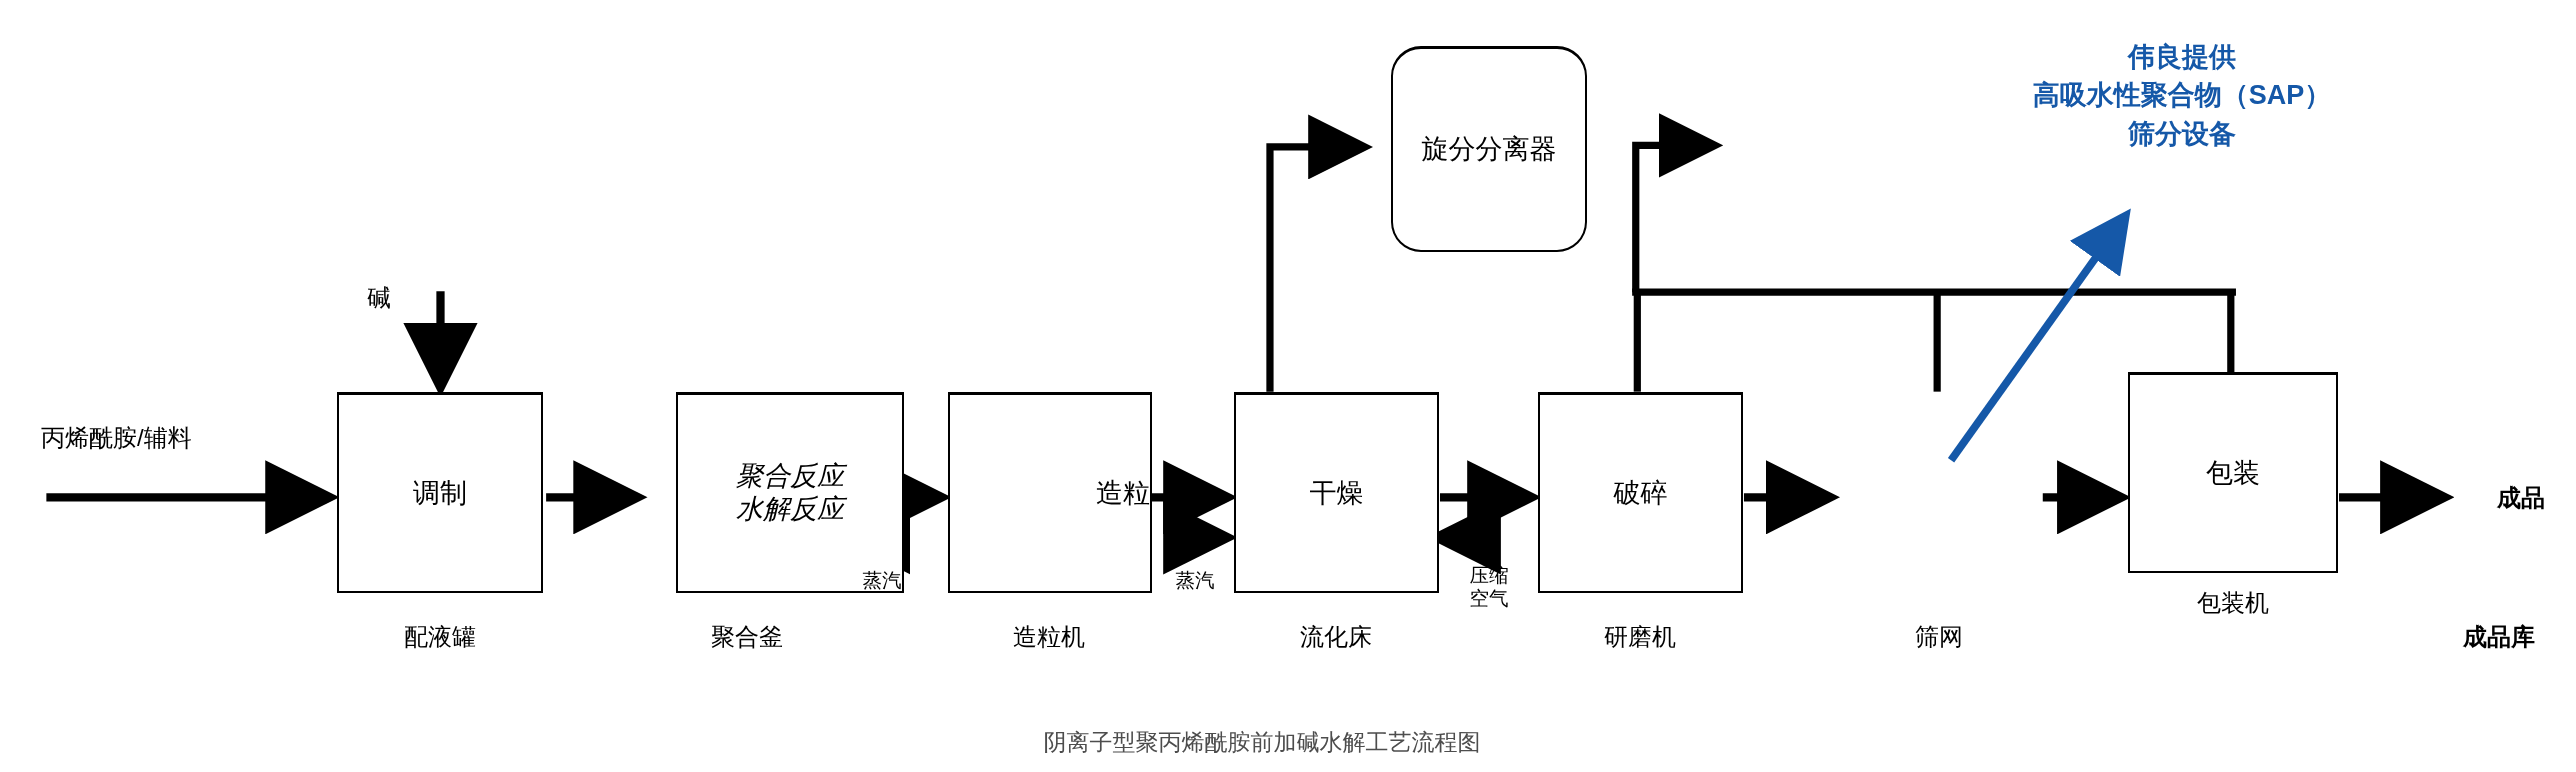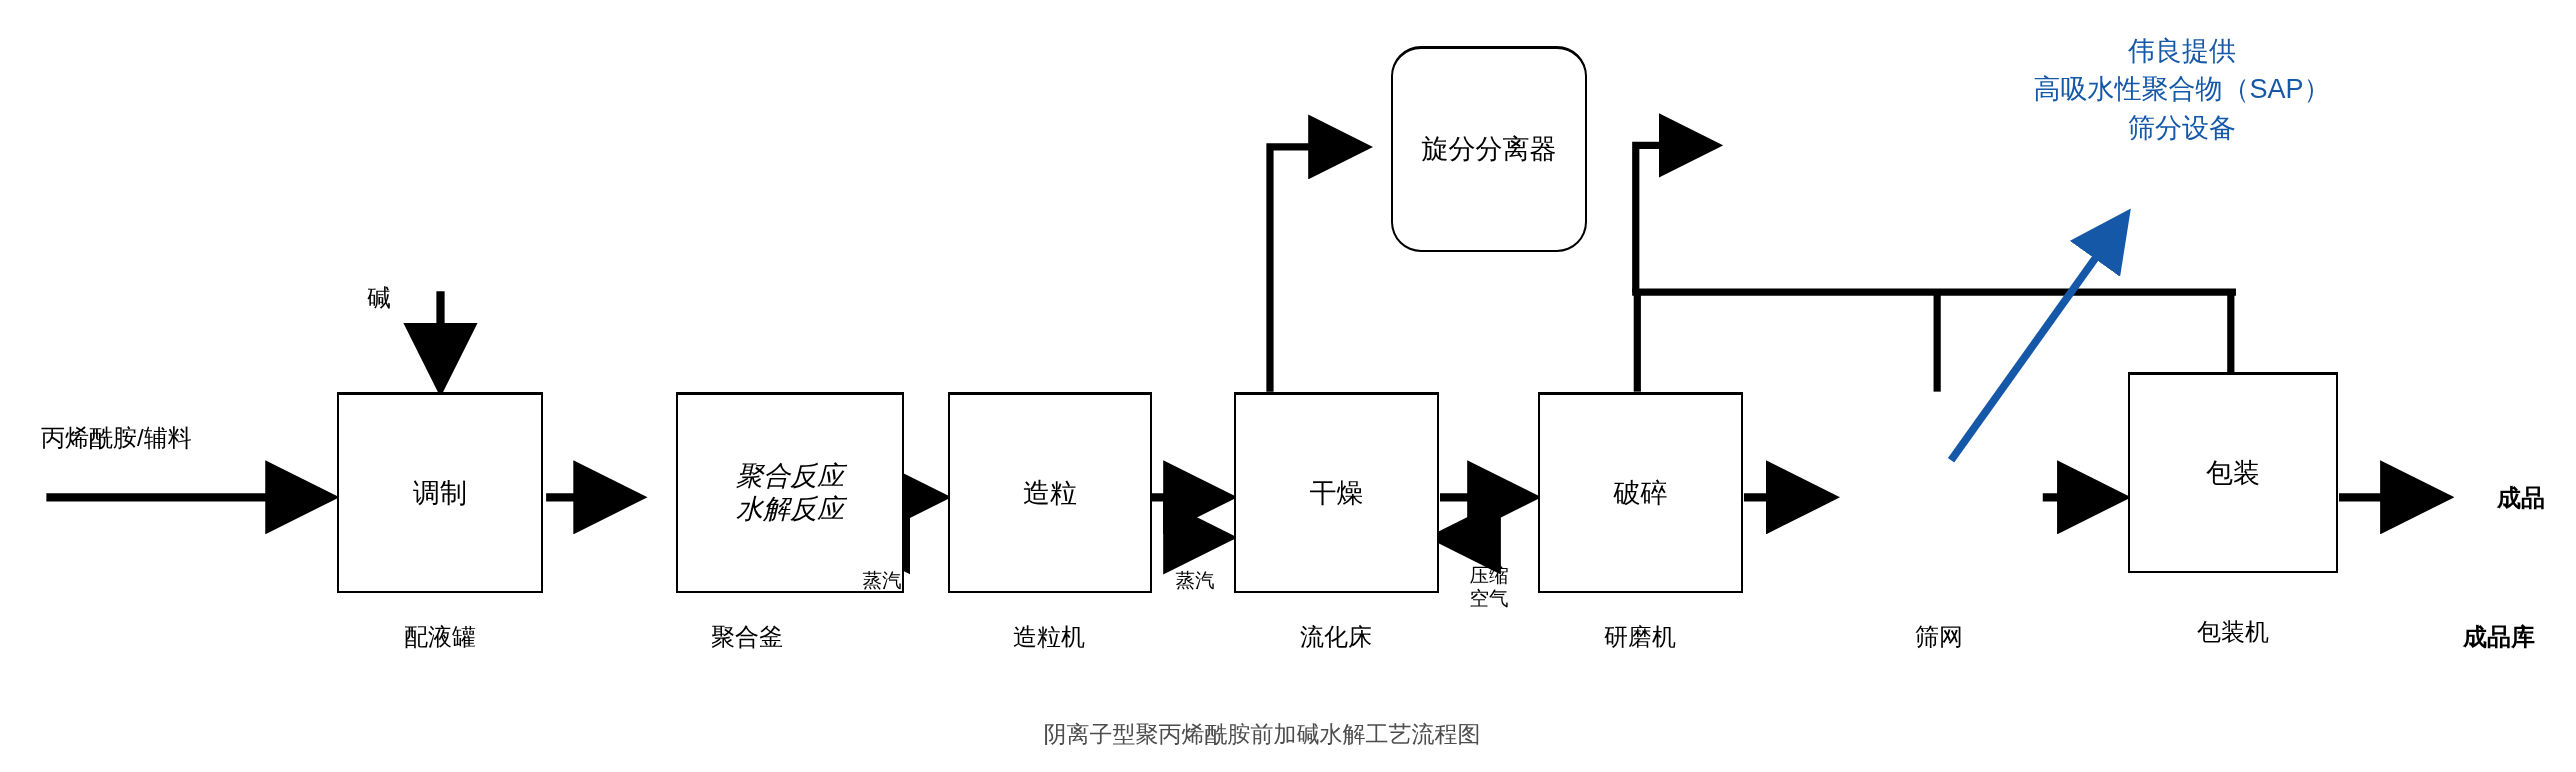--- a/index.html
+++ b/index.html
@@ -63,20 +63,21 @@
     white-space:pre-line;
     transform:translateX(-50%);
   }
   .title{
     position:absolute;
     font-size:23px;
     color:#4d4d4d;
     text-align:center;
     white-space:nowrap;
     transform:translateX(-50%);
+    margin-top:8px;
   }
 </style>
 </head>
 <body>
 
 <div id="root">
 
   <svg id="wires" viewBox="0 0 5000 1500" xmlns="http://www.w3.org/2000/svg">
     <defs>
       <marker id="ah" markerWidth="9" markerHeight="9" refX="7.2" refY="4.5" orient="auto" markerUnits="strokeWidth">
@@ -123,21 +124,21 @@
 
   <div class="pbox top" id="box-tiaozhi" style="left:337px;top:392px;width:206px;height:201px;">
     <span class="l1">调制</span>
   </div>
 
   <div class="pbox top" id="box-juhe" style="left:676px;top:392px;width:228px;height:201px;font-style:italic;">
     <span class="l1">聚合反应</span>
     <span class="l2">水解反应</span>
   </div>
 
-  <div class="pbox top" id="box-zaoli" style="left:948px;top:392px;width:204px;height:201px;">
+  <div class="pbox top" id="box-zaoli" style="left:948px;top:392px;width:204px;height:201px;align-items:flex-end;">
     <span class="l1">造粒</span>
   </div>
 
   <div class="pbox top" id="box-ganzao" style="left:1234px;top:392px;width:205px;height:201px;">
     <span class="l1">干燥</span>
   </div>
 
   <div class="pbox top" id="box-posui" style="left:1538px;top:392px;width:205px;height:201px;">
     <span class="l1">破碎</span>
   </div>
@@ -146,32 +147,32 @@
   <div class="pbox top" id="box-baozhuang" style="left:2128px;top:372px;width:210px;height:201px;">
     <span class="l1">包装</span>
   </div>
 
   <div class="cap" style="left:440px;top:621px;">配液罐</div>
   <div class="cap" style="left:747px;top:621px;">聚合釜</div>
   <div class="cap" style="left:1049px;top:621px;">造粒机</div>
   <div class="cap" style="left:1336px;top:621px;">流化床</div>
   <div class="cap" style="left:1640px;top:621px;">研磨机</div>
   <div class="cap" style="left:1939px;top:621px;">筛网</div>
-  <div class="cap" style="left:2233px;top:616px;">包装机</div>
+  <div class="cap" style="left:2233px;top:587px;">包装机</div>
   <div class="cap" style="left:2499px;top:621px;font-weight:bold;">成品库</div>
 
   <div class="small" style="left:882px;top:569px;">蒸汽</div>
   <div class="small" style="left:1195px;top:569px;">蒸汽</div>
   <div class="small" style="left:1489px;top:564px;">压缩
 空气</div>
 
   <div class="io" style="left:41px;top:422px;">丙烯酰胺/辅料</div>
   <div class="io" style="left:367px;top:282px;">碱</div>
   <div class="io" style="left:2465px;top:482px;font-weight:bold;margin-left:32px;">成品</div>
 
-  <div class="note" style="left:2182px;top:32px;">伟良提供
+  <div class="note" style="left:2182px;top:38px;font-weight:bold;">伟良提供
 高吸水性聚合物（SAP）
 筛分设备</div>
 
   <div class="title" style="left:1262px;top:719px;">阴离子型聚丙烯酰胺前加碱水解工艺流程图</div>
 
 </div>
 
 
 </body></html>

